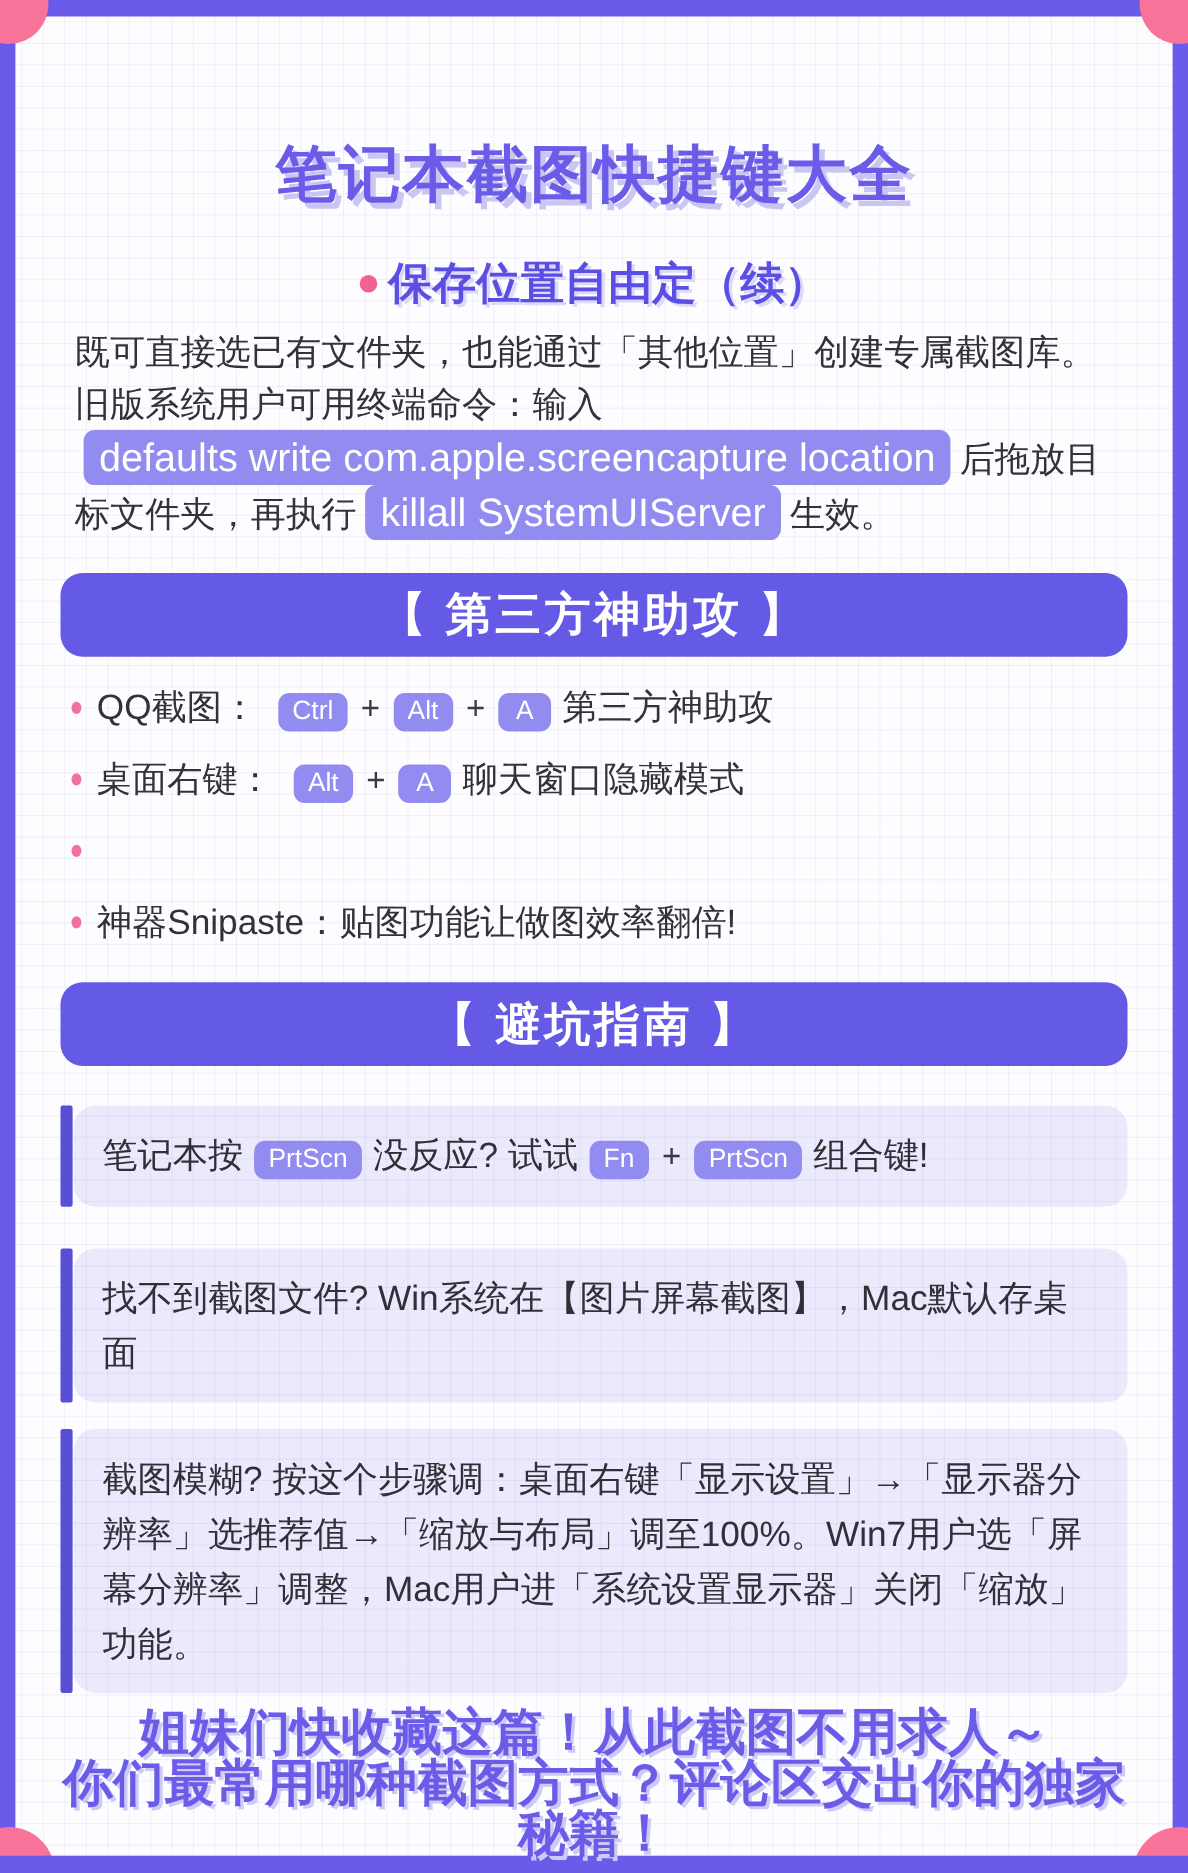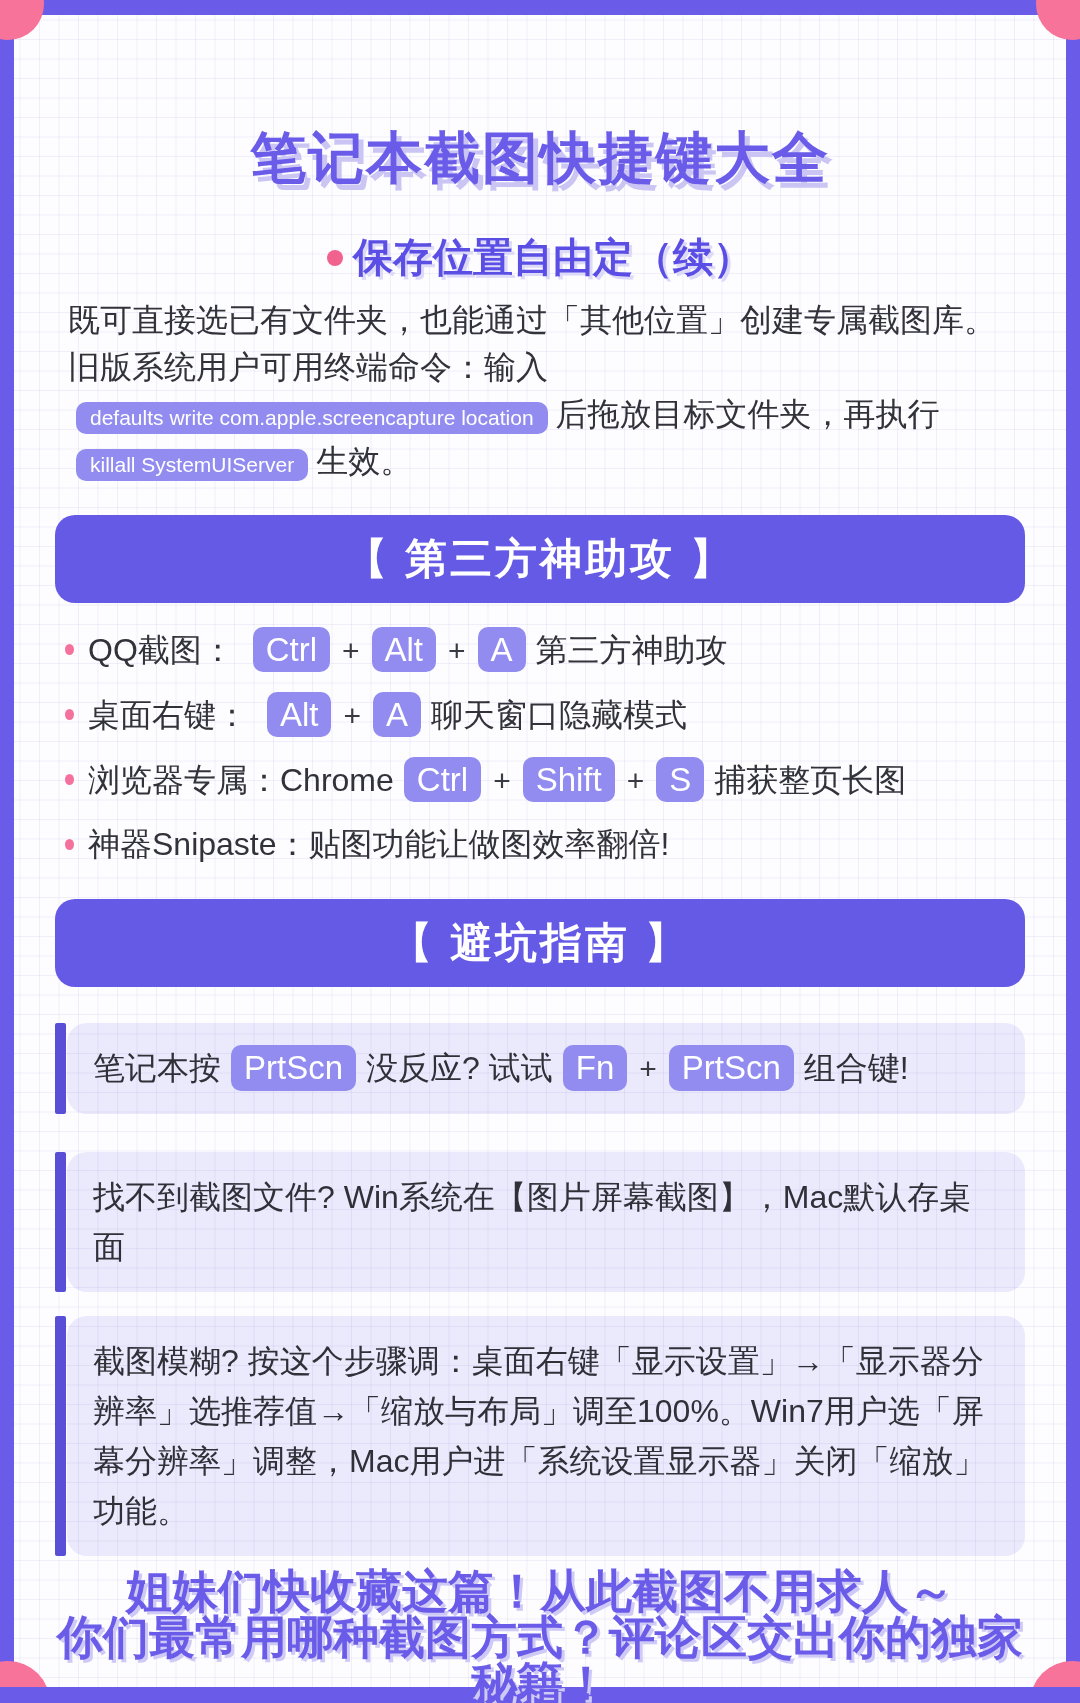--- a/index.html
+++ b/index.html
@@ -41,27 +41,27 @@
   .sec-heading-text{ font-size:40px; font-weight:800; color:#5B4EE4; text-shadow:3px 3px 0 #DDD9F8; }
 
   
   .para{ margin-top:12px; padding-left:13px; font-size:32px; line-height:47px; color:#32323A; font-weight:500; }
 
   
   .pill{
     display:inline-block; background:#928CF0; color:#fff;
     border-radius:10px; line-height:1.2; white-space:nowrap;
   }
-  .pill.code{ font-size:21px; padding:3px 14px; margin:0 8px; }
-  .pill.key{ font-size:33px; padding:3px 13px; margin:0 10px; min-width:48px; text-align:center; }
+  .pill.code{ font-size:36px; padding:3px 14px; margin:0 8px; }
+  .pill.key{ font-size:24px; padding:3px 13px; margin:0 10px; min-width:48px; text-align:center; }
   .plus{ color:#3A3A42; font-size:30px; margin:0 2px; }
 
   
   .banner{
-    margin-top:30px; height:88px; width:100%;
+    margin-top:30px; height:76px; width:100%;
     background:#655AE6; border-radius:20px;
     display:flex; align-items:center; justify-content:center;
     color:#fff; font-size:42px; font-weight:800; letter-spacing:3px;
   }
   .banner.pitfalls{ margin-top:22px; }
 
   
   .tips{ list-style:none; margin-top:14px; padding-left:10px; }
   .tip{ height:65px; display:flex; align-items:center; font-size:32px; color:#32323A; font-weight:500; }
   .tip-dot{ width:9px; height:11px; border-radius:50%; background:#F4719D; margin-right:14px; flex:0 0 auto; }
@@ -114,21 +114,20 @@
       <li class="tip">
         <span class="tip-dot"></span>
         <span class="tip-body"><span class="seg-text">QQ截图： </span><span class="pill key">Ctrl</span><span class="plus">+</span><span class="pill key">Alt</span><span class="plus">+</span><span class="pill key">A</span><span class="seg-text">第三方神助攻</span></span>
       </li>
       <li class="tip">
         <span class="tip-dot"></span>
         <span class="tip-body"><span class="seg-text">桌面右键： </span><span class="pill key">Alt</span><span class="plus">+</span><span class="pill key">A</span><span class="seg-text">聊天窗口隐藏模式</span></span>
       </li>
       <li class="tip">
         <span class="tip-dot"></span>
-        <span class="tip-body"><span class="seg-text">浏览器专属：Chrome</span><span class="pill key">Ctrl</span><span class="plus">+</span><span class="pill key">Shift</span><span class="plus">+</span><span class="pill key">S</span><span class="seg-text">捕获整页长图</span></span>
       </li>
       <li class="tip">
         <span class="tip-dot"></span>
         <span class="tip-body"><span class="seg-text">神器Snipaste：贴图功能让做图效率翻倍!</span></span>
       </li>
     </ul>
 
     <div class="banner pitfalls">【 避坑指南 】</div>
 
     <div class="callout c1"><span class="seg-text">笔记本按</span><span class="pill key">PrtScn</span><span class="seg-text">没反应? 试试</span><span class="pill key">Fn</span><span class="plus">+</span><span class="pill key">PrtScn</span><span class="seg-text">组合键!</span></div>

